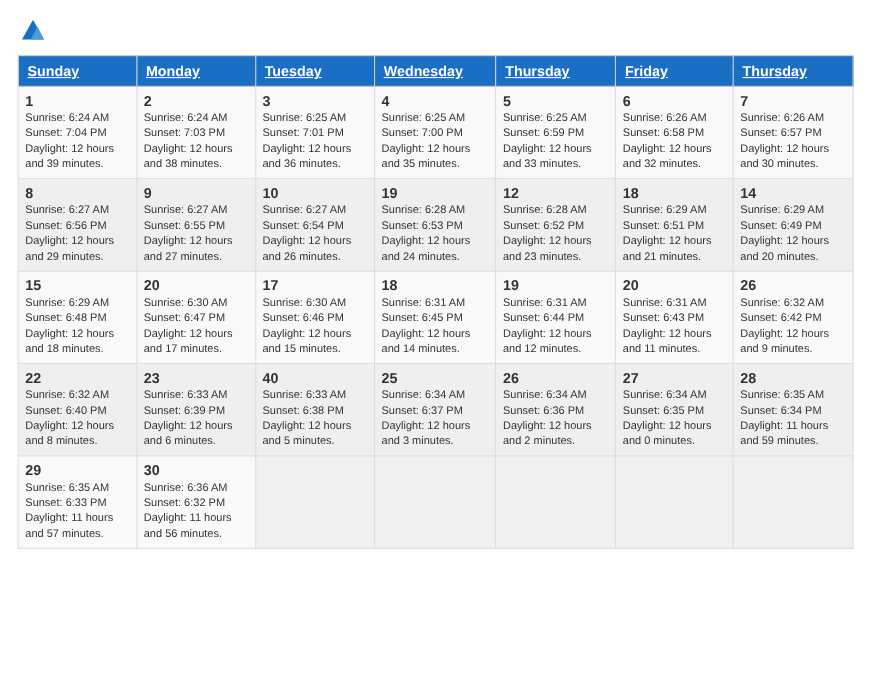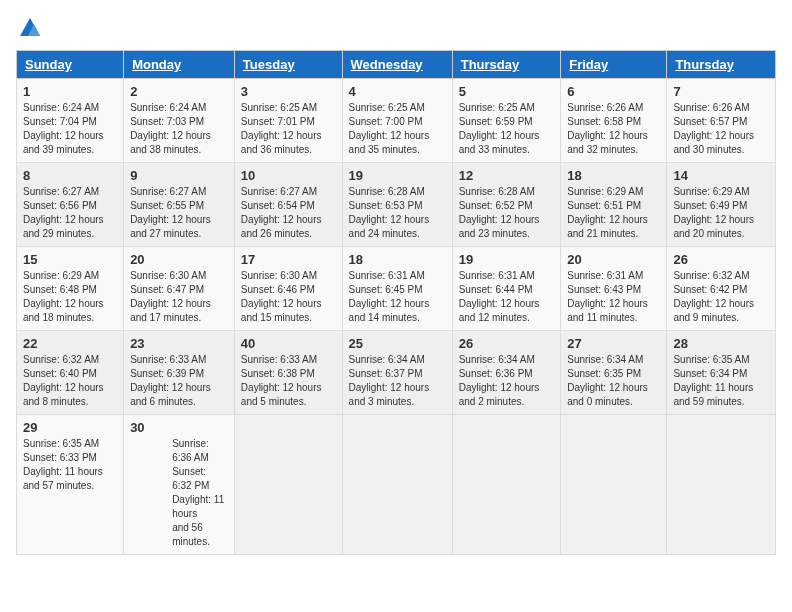--- a/index.html
+++ b/index.html
@@ -338,21 +338,21 @@
       <tr>
         <td>
           <span class="day-number">29</span>
           <div class="day-info" style="white-space: pre-line;">Sunrise: 6:35 AM
 Sunset: 6:33 PM
 Daylight: 11 hours
 and 57 minutes.</div>
         </td>
         <td>
           <span class="day-number">30</span>
-          <div class="day-info" style="white-space: pre-line; margin-left: 42px;">Sunrise: 6:36 AM
+          <div class="day-info" style="white-space: pre-line;">Sunrise: 6:36 AM
 Sunset: 6:32 PM
 Daylight: 11 hours
 and 56 minutes.</div>
         </td>
         <td class="empty-cell"></td>
         <td class="empty-cell"></td>
         <td class="empty-cell"></td>
         <td class="empty-cell"></td>
         <td class="empty-cell"></td>
       </tr>

